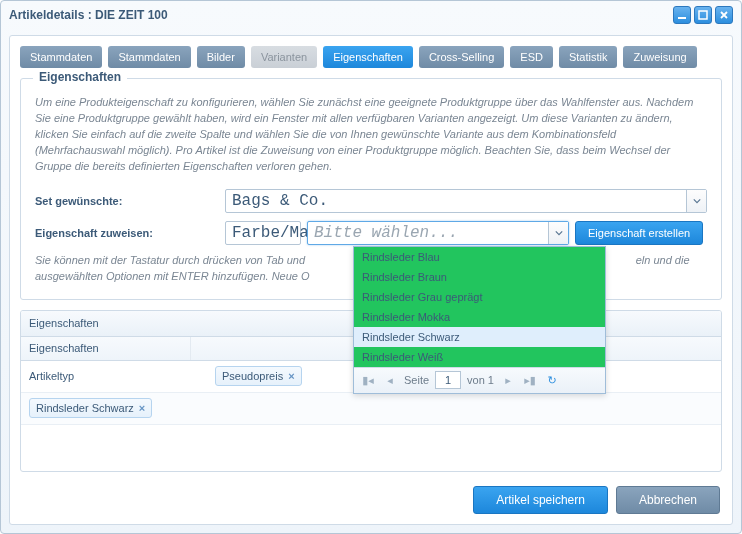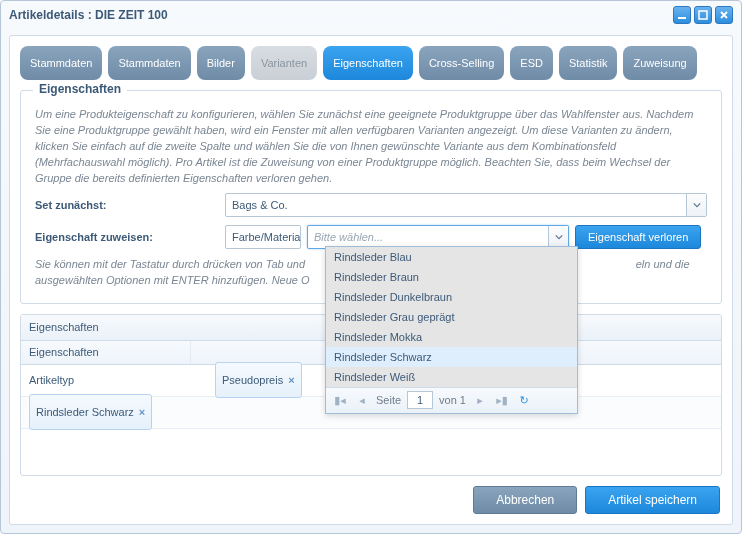--- a/index.html
+++ b/index.html
@@ -5,51 +5,51 @@
   * { box-sizing: border-box; font-family: Arial, Helvetica, sans-serif; }
   body { margin: 0; background: #fff; }
   .window { width: 742px; height: 534px; border: 1px solid #b5c6d6; border-radius: 4px; background: linear-gradient(#f7fafd,#eef4fa); position: relative; }
   .titlebar { height: 28px; display: flex; align-items: center; padding: 8px 8px; color: #3c5a78; font-size: 12px; font-weight: bold; }
   .titlebar .title { flex: 1; }
   .win-btns { display: flex; gap: 3px; }
   .win-btn { width: 18px; height: 18px; background: linear-gradient(#69b3ef,#2c8ede); border: 1px solid #2c78be; border-radius: 3px; display: flex; align-items: center; justify-content: center; color: #fff; font-size: 11px; line-height: 1; cursor: pointer; }
   .win-btn svg { width: 10px; height: 10px; }
   .inner { position: absolute; top: 34px; left: 8px; right: 8px; bottom: 8px; background: #fff; border: 1px solid #cfdbe7; border-radius: 3px; padding: 10px 10px 12px 10px; }
   .tabs { display: flex; gap: 6px; margin-bottom: 10px; }
-  .tab { flex: 0 0 auto; height: 34px; padding: 7px 10px; font-size: 11px; color: #fff; background: linear-gradient(#8aa4bd,#6f8ba6); border-radius: 8px; display: flex; align-items: center; cursor: pointer; }
+  .tab { flex: 0 0 auto; height: 22px; padding: 7px 10px; font-size: 11px; color: #fff; background: linear-gradient(#8aa4bd,#6f8ba6); border-radius: 3px; display: flex; align-items: center; cursor: pointer; }
   .tab.active { background: linear-gradient(#3aa4f0,#1d87db); }
   .tab.disabled { background: linear-gradient(#d8dde2,#c9cfd6); color: #8b949e; }
   .fieldset { border: 1px solid #cfdbe7; border-radius: 3px; padding: 16px 14px 14px 14px; position: relative; margin-bottom: 10px; }
   .fieldset-legend { position: absolute; top: -9px; left: 12px; background: #fff; padding: 0 6px; font-size: 12px; color: #3c5a78; font-weight: bold; }
-  .helptext { font-size: 11px; color: #7a8693; font-style: italic; line-height: 1.45; margin-bottom: 6px; }
+  .helptext { font-size: 11px; color: #7a8693; font-style: italic; line-height: 1.45; margin-bottom: 14px; }
   .form-row { display: flex; align-items: center; margin-bottom: 8px; }
   .form-label { width: 190px; font-size: 11px; color: #3c5a78; font-weight: bold; }
   .combo { position: relative; height: 24px; border: 1px solid #b5c6d6; border-radius: 2px; background: #fff; display: flex; align-items: center; }
-  .combo input { border: none; outline: none; flex: 1; padding: 0 6px; font-size: 11px; color: #3c5a78; background: transparent; height: 100%; }
+  .combo input { border: none; outline: none; flex: 1; padding: 0 6px; font-size: 16px; color: #3c5a78; background: transparent; height: 100%; font-family: Liberation Mono, monospace; }
   .combo input::placeholder { color: #9aa6b1; font-style: italic; }
   .combo .trigger { width: 20px; height: 100%; border-left: 1px solid #b5c6d6; display: flex; align-items: center; justify-content: center; cursor: pointer; background: linear-gradient(#fdfdfd,#eef2f6); }
   .combo .trigger svg { width: 8px; height: 8px; }
   .combo.wide { flex: 1; }
   .combo.focus { border-color: #5fa9e6; box-shadow: 0 0 2px rgba(60,150,230,0.5); }
   .btn { height: 24px; padding: 0 12px; font-size: 11px; color: #fff; background: linear-gradient(#3aa4f0,#1d87db); border: 1px solid #1a76c2; border-radius: 3px; display: inline-flex; align-items: center; cursor: pointer; }
   .btn.gray { background: linear-gradient(#8aa4bd,#6f8ba6); border-color: #5f7a94; }
   .helptext2 { font-size: 11px; color: #7a8693; font-style: italic; line-height: 1.45; margin-top: 6px; }
   .grid { border: 1px solid #cfdbe7; border-radius: 3px; overflow: hidden; }
   .grid-title { height: 26px; display: flex; align-items: center; padding: 0 8px; font-size: 11px; color: #3c5a78; background: linear-gradient(#f7fafd,#eaf1f8); border-bottom: 1px solid #cfdbe7; }
   .grid-head { display: flex; height: 24px; background: linear-gradient(#f7fafd,#eef4fa); border-bottom: 1px solid #cfdbe7; }
   .grid-head .col { font-size: 11px; color: #3c5a78; display: flex; align-items: center; padding: 0 8px; border-right: 1px solid #e3eaf1; }
   .grid-row { display: flex; height: 32px; border-bottom: 1px solid #e9eff5; align-items: center; gap: 16px; }
   .grid-row:nth-child(even){ background:#fafcfe;}
   .col1 { width: 170px; }
   .col2 { flex: 1; }
   .cell { font-size: 11px; color: #3c5a78; padding: 0 8px; display: flex; align-items: center; }
-  .tag { display: inline-flex; align-items: center; height: 36px; padding: 0 6px; background: linear-gradient(#f4f9fe,#e6f1fb); border: 1px solid #b6d4ef; border-radius: 3px; font-size: 11px; color: #3c5a78; gap: 5px; justify-content: space-between; }
+  .tag { display: inline-flex; align-items: center; height: 20px; padding: 0 6px; background: linear-gradient(#f4f9fe,#e6f1fb); border: 1px solid #b6d4ef; border-radius: 3px; font-size: 11px; color: #3c5a78; gap: 5px; justify-content: space-between; }
   .tag .x { color: #6694c4; cursor: pointer; font-weight: bold; }
   .grid-body { height: 110px; }
-  .dropdown { position: absolute; border: 1px solid #9fbdd9; background: #e5e5e5; z-index: 50; box-shadow: 0 2px 6px rgba(0,0,0,0.15); }
+  .dropdown { position: absolute; border: 1px solid #9fbdd9; background: #22c55e; z-index: 50; box-shadow: 0 2px 6px rgba(0,0,0,0.15); margin-left: 28px; }
   .dropdown-list { max-height: 170px; overflow: hidden; }
   .dd-item { height: 20px; display: flex; align-items: center; padding: 0 8px; font-size: 11px; color: #3c5a78; cursor: pointer; }
   .dd-item.sel { background: #dfeefc; }
   .dd-toolbar { height: 26px; border-top: 1px solid #cfdbe7; background: linear-gradient(#f7fafd,#eaf1f8); display: flex; align-items: center; gap: 6px; padding: 0 6px; font-size: 11px; color: #6d7c8b; }
   .dd-toolbar .pg-btn { width: 16px; height: 16px; display: flex; align-items: center; justify-content: center; color: #9fb1c2; cursor: pointer; }
   .dd-toolbar input { width: 26px; height: 18px; border: 1px solid #b5c6d6; text-align: center; font-size: 11px; color: #3c5a78; }
   .footer-btns { position: absolute; right: 12px; bottom: 10px; display: flex; gap: 8px; }
   .footer-btns .btn { height: 28px; padding: 0 22px; font-size: 12px; }
 </style>
 </head>
@@ -89,21 +89,21 @@
         <div class="tab">ESD</div>
         <div class="tab">Statistik</div>
         <div class="tab">Zuweisung</div>
       </div>
 
     <div class="fieldset">
       <div class="fieldset-legend">Eigenschaften</div>
       <div class="helptext">Um eine Produkteigenschaft zu konfigurieren, wählen Sie zunächst eine geeignete Produktgruppe über das Wahlfenster aus. Nachdem Sie eine Produktgruppe gewählt haben, wird ein Fenster mit allen verfügbaren Varianten angezeigt. Um diese Varianten zu ändern, klicken Sie einfach auf die zweite Spalte und wählen Sie die von Ihnen gewünschte Variante aus dem Kombinationsfeld (Mehrfachauswahl möglich). Pro Artikel ist die Zuweisung von einer Produktgruppe möglich. Beachten Sie, dass beim Wechsel der Gruppe die bereits definierten Eigenschaften verloren gehen.</div>
 
       <div class="form-row">
-        <div class="form-label">Set zunächst:</div>
+        <div class="form-label">Set gewünschte:</div>
         <div class="combo wide">
           <input value="Bags &amp; Co." style="">
           <div class="trigger">
               <svg viewBox="0 0 10 10">
                 <path d="M1 3 L5 7 L9 3" fill="none" stroke="#5a7793" stroke-width="1.5"></path>
               </svg>
             </div>
         </div>
       </div>
 
@@ -120,21 +120,21 @@
         <div style="width:6px"></div>
         <div class="combo focus" style="width:262px" id="value-combo">
           <input placeholder="Bitte wählen..." style="">
           <div class="trigger">
               <svg viewBox="0 0 10 10">
                 <path d="M1 3 L5 7 L9 3" fill="none" stroke="#5a7793" stroke-width="1.5"></path>
               </svg>
             </div>
         </div>
         <div style="width:6px"></div>
-        <div class="btn">Eigenschaft verloren</div>
+        <div class="btn">Eigenschaft erstellen</div>
       </div>
 
       <div class="helptext2">
         <span>Sie können mit der Tastatur durch drücken von Tab und</span>
         <span style="visibility:hidden">xxxxxxxxxxxxxxxxxxxxxxxxxxxxxxxxxxxxxxxxxxxxxxxxxxxxxxxxxxx</span>
         <span>eln und die ausgewählten Optionen mit ENTER hinzufügen. Neue O</span>
       </div>
     </div>
 
     <div class="grid">
@@ -157,29 +157,28 @@
               <span class="tag">
                 <span>Rindsleder Schwarz</span>
                 <span class="x">×</span>
               </span>
             </div>
           </div>
         </div>
     </div>
 
     <div class="footer-btns">
+      <div class="btn">Artikel speichern</div>
       <div class="btn gray">Abbrechen</div>
-      <div class="btn">Artikel speichern</div>
     </div>
 
     <div class="dropdown" id="dropdown" style="left: 315px; top: 209.688px; width: 252.719px;">
       <div class="dropdown-list" id="dd-list">
           <div class="dd-item">Rindsleder Blau</div>
           <div class="dd-item">Rindsleder Braun</div>
-          <div class="dd-item">Rindsleder Dunkelbraun</div>
           <div class="dd-item">Rindsleder Grau geprägt</div>
           <div class="dd-item">Rindsleder Mokka</div>
           <div class="dd-item sel">Rindsleder Schwarz</div>
           <div class="dd-item">Rindsleder Weiß</div>
         </div>
       <div class="dd-toolbar">
         <span class="pg-btn">▮◂</span>
         <span class="pg-btn">◂</span>
         <span>Seite</span>
         <input value="1" style="">

